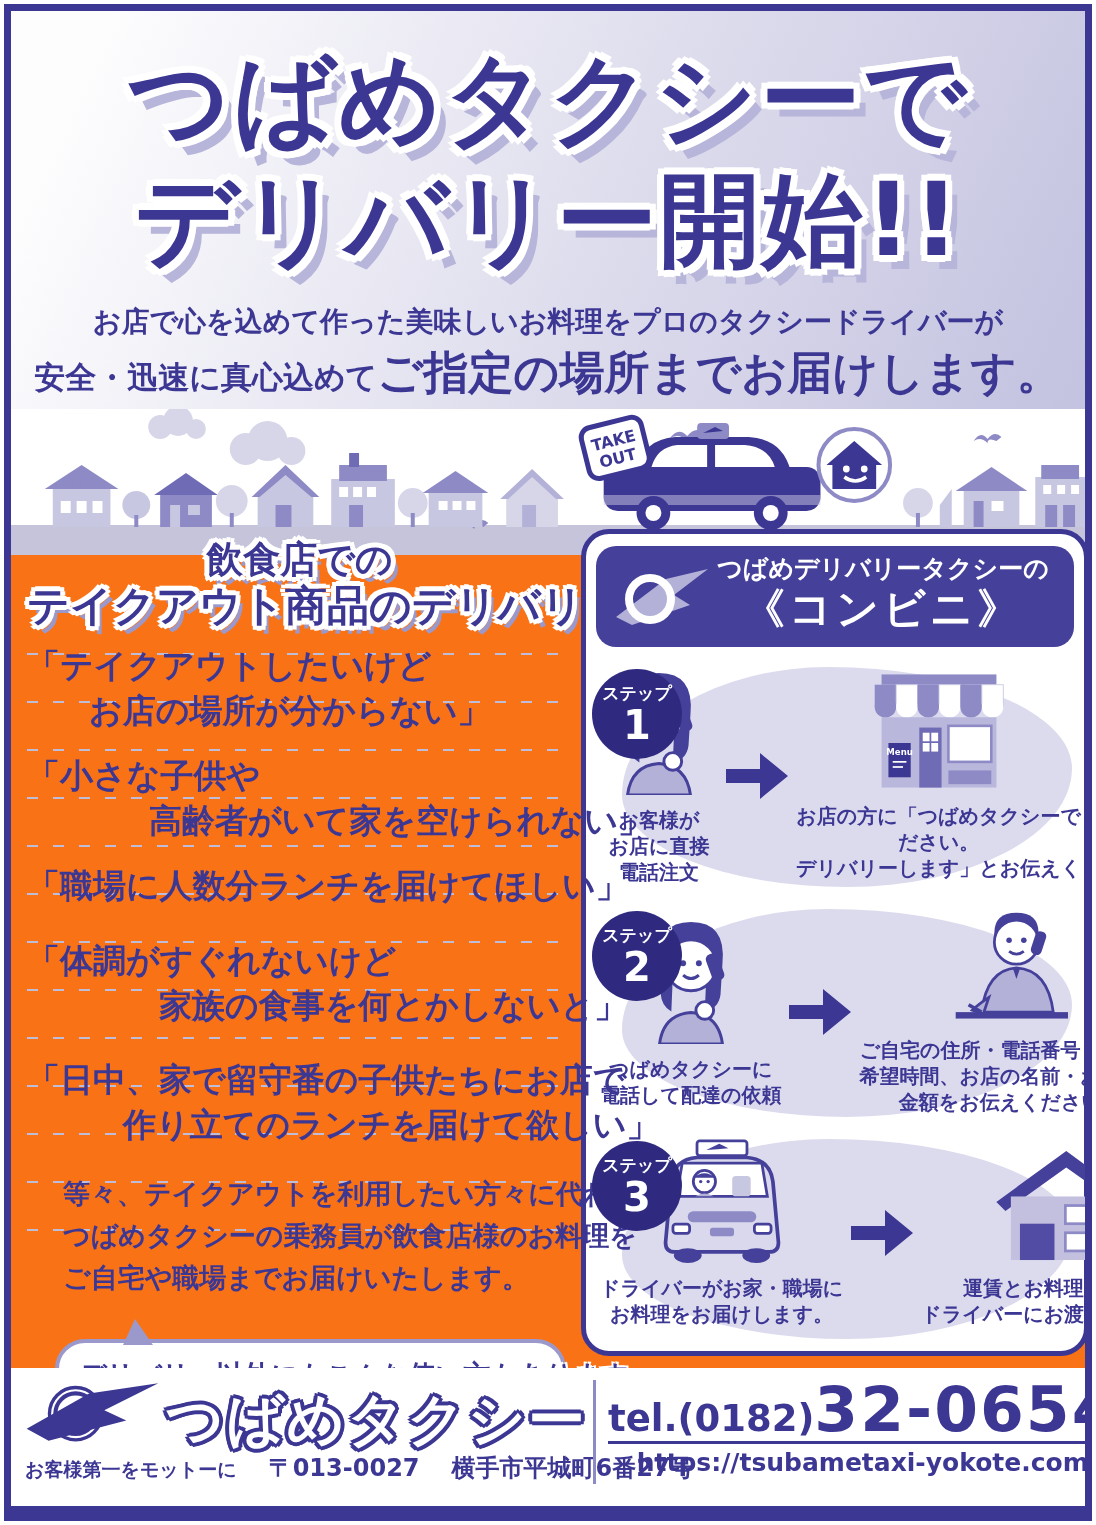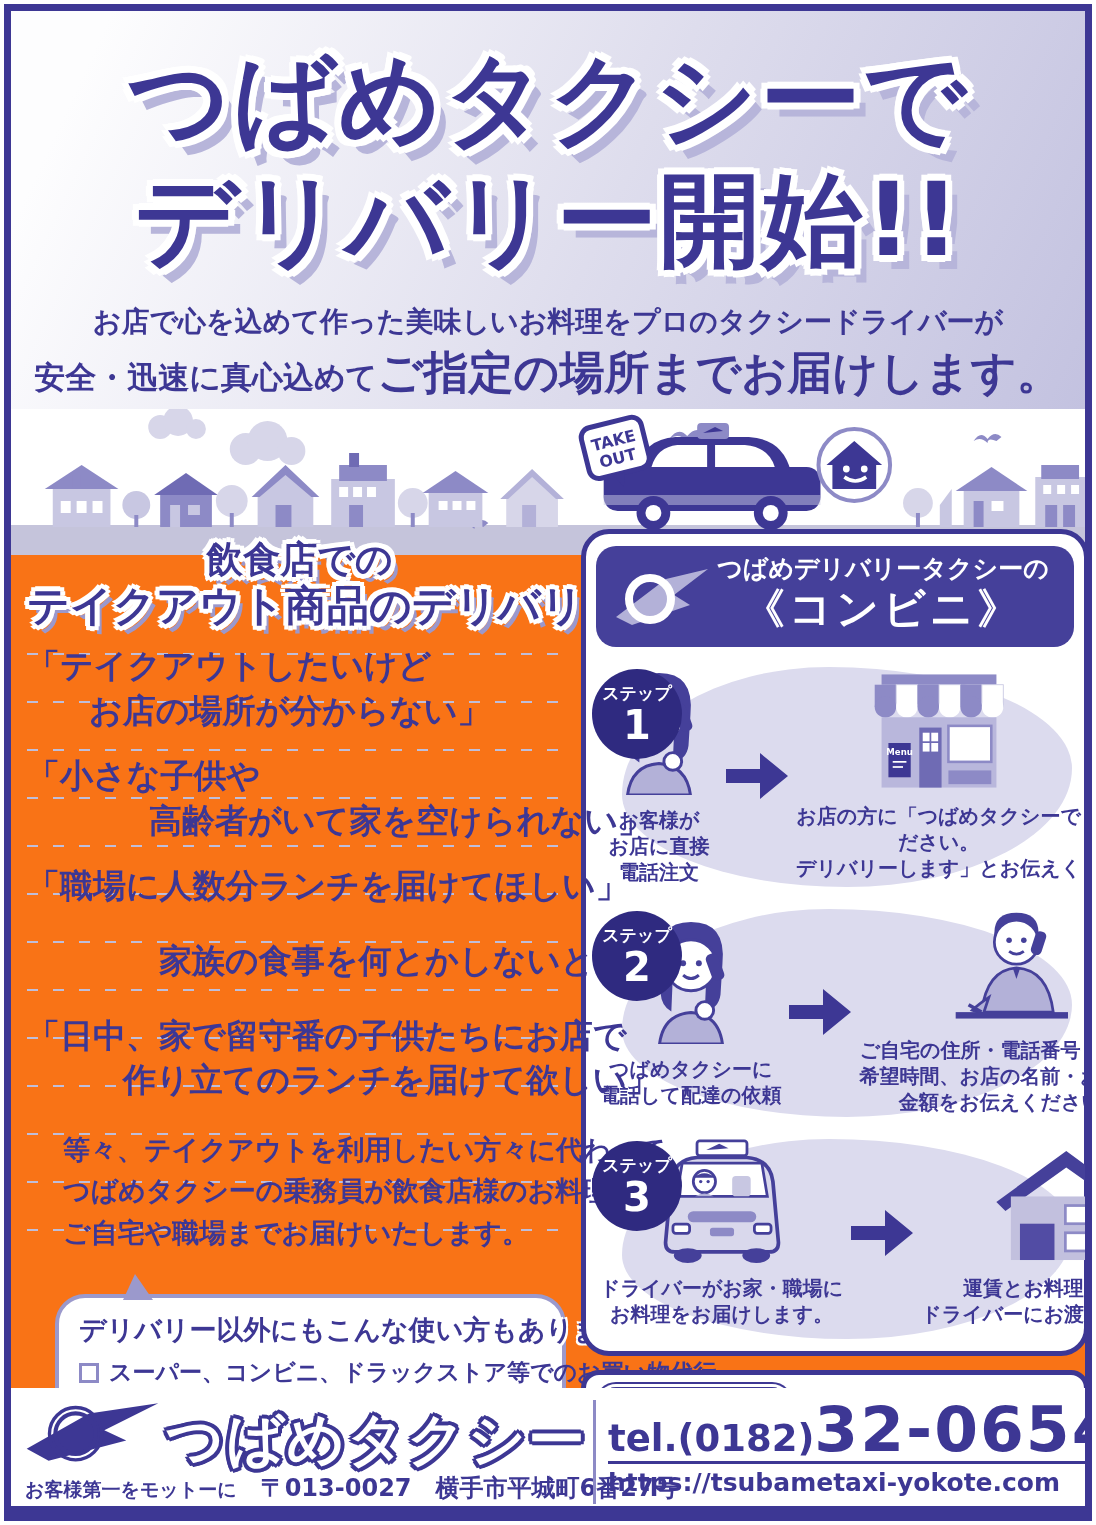--- a/index.html
+++ b/index.html
@@ -71,26 +71,26 @@
   .p-desc { color:#3d3794; font-weight:700; font-size:25px; line-height:1.2; white-space:nowrap; }
   .p-row { display:flex; margin-top:10px; }
   .p-item { width:50%; color:#3d3794; }
   .p-label { font-weight:900; font-size:27px; white-space:nowrap; }
   .p-line { display:flex; align-items:baseline; margin-left:18px; }
   .p-dots { font-weight:900; font-size:24px; letter-spacing:2px; }
   .p-price { font-weight:900; font-size:54px; letter-spacing:1px; line-height:1.1; }
   .p-unit { font-weight:900; font-size:30px; }
 
   
-  .footer { position:absolute; left:0; right:0; bottom:0; display:flex; background:#fff; padding:8px 10px 2px 14px; align-items:stretch; }
+  .footer { position:absolute; left:0; right:0; bottom:0; display:flex; background:#fff; padding:8px 10px 22px 14px; align-items:stretch;text-align:center; }
   .f-left { width:562px; }
   .f-brandrow { display:flex; align-items:flex-end; }
   .f-company { color:#fff; font-weight:900; font-size:57px; letter-spacing:2px; white-space:nowrap; margin-left:6px; line-height:1;
     text-shadow:-3px -3px 0 #3d3794,3px -3px 0 #3d3794,-3px 3px 0 #3d3794,3px 3px 0 #3d3794,-4px 0 0 #3d3794,4px 0 0 #3d3794,0 -4px 0 #3d3794,0 4px 0 #3d3794; }
-  .f-addrrow { display:flex; align-items:baseline; gap:8px; margin-top:4px; color:#3d3794; }
+  .f-addrrow { display:flex; align-items:baseline; gap:16px; margin-top:4px; color:#3d3794; }
   .f-motto { font-size:19px; font-weight:900; white-space:nowrap; }
   .f-postal,.f-address { font-size:24px; font-weight:700; white-space:nowrap;margin-left:16px; }
   .f-div { border-left:3px solid #8d8ac6; margin:4px 12px 0 6px; }
   .f-right { flex:1; color:#3d3794; padding-top:2px; }
   .f-telrow { display:flex; align-items:baseline; border-bottom:3px solid #3d3794; padding-bottom:0px; }
   .f-telpre { font-weight:900; font-size:37px; white-space:nowrap; }
   .f-telnum { font-weight:900; font-size:63px; line-height:1; letter-spacing:2px; white-space:nowrap; }
   .f-url { font-weight:700; font-size:25px; margin-top:4px; white-space:nowrap; }
 </style>
 </head>
@@ -245,20 +245,21 @@
           <div class="q2-1">お店の場所が分からない」</div>
         </div>
         <div class="quote">
           <div>「小さな子供や</div>
           <div class="q2-2">高齢者がいて家を空けられない」</div>
         </div>
         <div class="quote">
           <div>「職場に人数分ランチを届けてほしい」</div>
         </div>
         <div class="quote" style="margin-top:30px;">
+          <div>「体調がすぐれないけど</div>
           <div class="q2-4">家族の食事を何とかしないと」</div>
         </div>
         <div class="quote" style="margin-top:30px;">
           <div>「日中、家で留守番の子供たちにお店で</div>
           <div class="q2-5">作り立てのランチを届けて欲しい」</div>
         </div>
 
         <div class="summary">
           <div>等々、テイクアウトを利用したい方々に代わって</div>
           <div>つばめタクシーの乗務員が飲食店様のお料理を</div>

